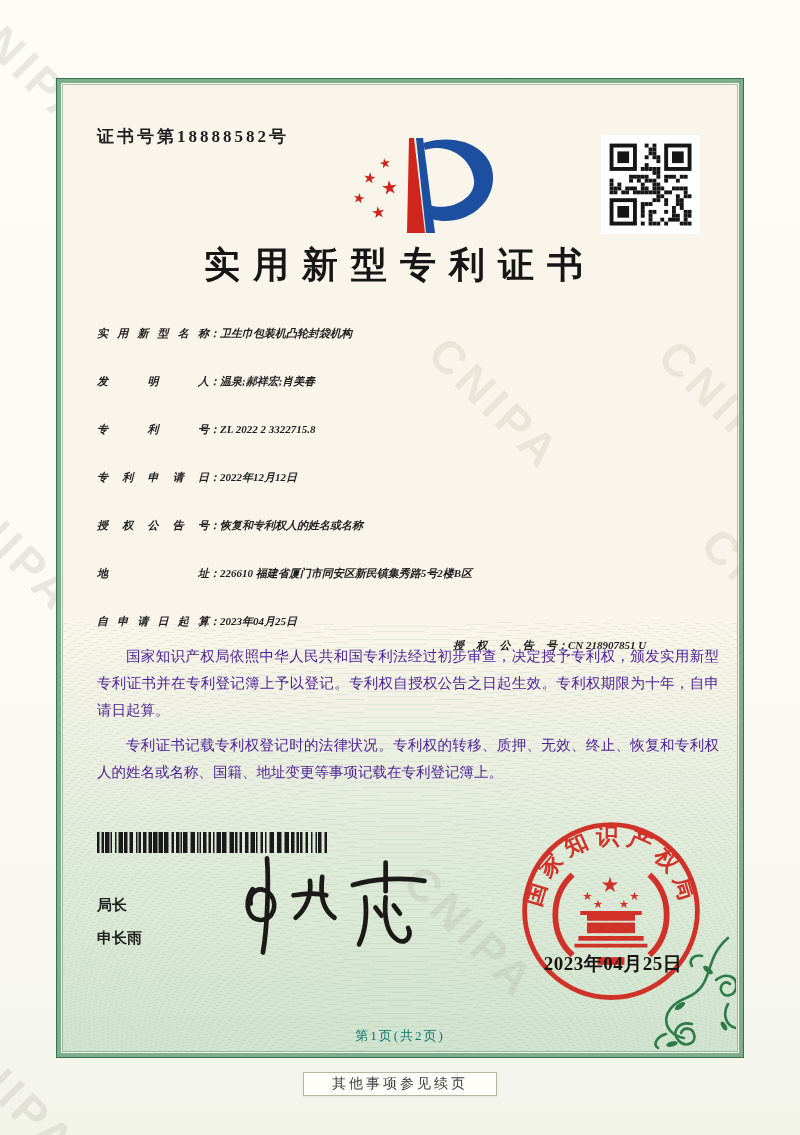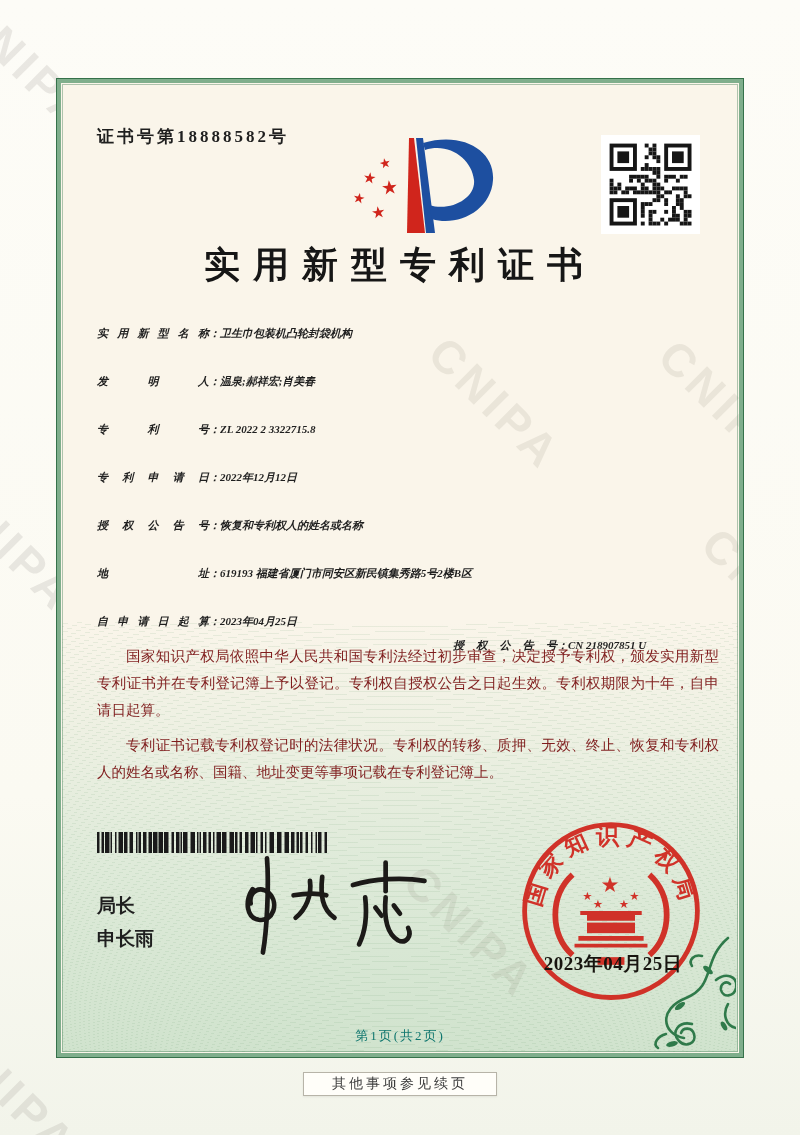--- a/index.html
+++ b/index.html
@@ -39,24 +39,24 @@
   .qr { position:absolute; left:544px; top:56px; width:99px; height:99px; background:#fff; }
   .title {
     position:absolute; left:0; right:0; top:162px; text-align:center;
     font-size:36px; font-weight:bold; letter-spacing:13px; color:#161616;
   }
   .fields { position:absolute; left:40px; top:240px; width:630px; }
   .field-row { position:relative; line-height:28px; margin-bottom:20px; font-size:11px; font-weight:bold; white-space:nowrap;font-style:italic; }
   .field-label { display:inline-block; width:112px; text-align:justify; text-align-last:justify; }
   .pair2 { position:absolute; left:356px; top:0;margin-top:24px; }
   .pair2 .field-label { width:104px; }
-  .paras { position:absolute; left:40px; top:564px; width:622px; font-size:14.5px; line-height:1.85; text-align:justify; color:#7f1d1d; }
+  .paras { position:absolute; left:40px; top:564px; width:622px; font-size:14.5px; line-height:1.85; text-align:justify; color:#4c1d95; }
   .paras p { text-indent:2em; margin-bottom:9px; font-weight:500; }
   .barcode { position:absolute; left:40px; top:753px; width:232px; height:21px; }
-  .official { position:absolute; left:40px; top:810px; font-size:19px; font-weight:bold; line-height:33px; z-index:6; }
+  .official { position:absolute; left:40px; top:810px; font-size:15px; font-weight:bold; line-height:33px; z-index:6; }
   .signature { position:absolute; left:165px; top:770px; width:225px; height:115px; z-index:6; }
   .seal { position:absolute; left:458px; top:738px; width:192px; height:192px; z-index:5; opacity:0.93; }
   .seal-date {
     position:absolute; left:470px; top:872px; width:172px; text-align:center;
     font-size:19px; font-weight:bold; color:#17140f; letter-spacing:0.5px; z-index:7;
     font-family:"Liberation Serif","DejaVu Serif",serif;
   }
   .ornament { position:absolute; right:7px; bottom:7px; width:104px; height:116px; z-index:4; }
   .page-no { position:absolute; left:0; right:0; top:948px; text-align:center; font-size:13px; color:#0f766e; letter-spacing:2px; z-index:6; }
   .cont-box {
@@ -238,21 +238,21 @@
       <div class="field-row">
         <span class="field-label">专利号</span><span>：</span><span class="field-value">ZL 2022 2 3322715.8</span>
       </div>
       <div class="field-row">
         <span class="field-label">专利申请日</span><span>：</span><span class="field-value">2022年12月12日</span>
       </div>
       <div class="field-row">
         <span class="field-label">授权公告号</span><span>：</span><span class="field-value">恢复和专利权人的姓名或名称</span>
       </div>
       <div class="field-row">
-        <span class="field-label">地址</span><span>：</span><span class="field-value">619193 福建省厦门市同安区新民镇集秀路5号2楼B区</span>
+        <span class="field-label">地址</span><span>：</span><span class="field-value">226610 福建省厦门市同安区新民镇集秀路5号2楼B区</span>
       </div>
       <div class="field-row">
         <span class="field-label">自申请日起算</span><span>：</span><span class="field-value">2023年04月25日</span>
         <span class="pair2">
           <span class="field-label">授权公告号</span><span>：</span><span class="field-value">CN 218907851 U</span>
         </span>
       </div>
     </div>
 
     <div class="paras">

